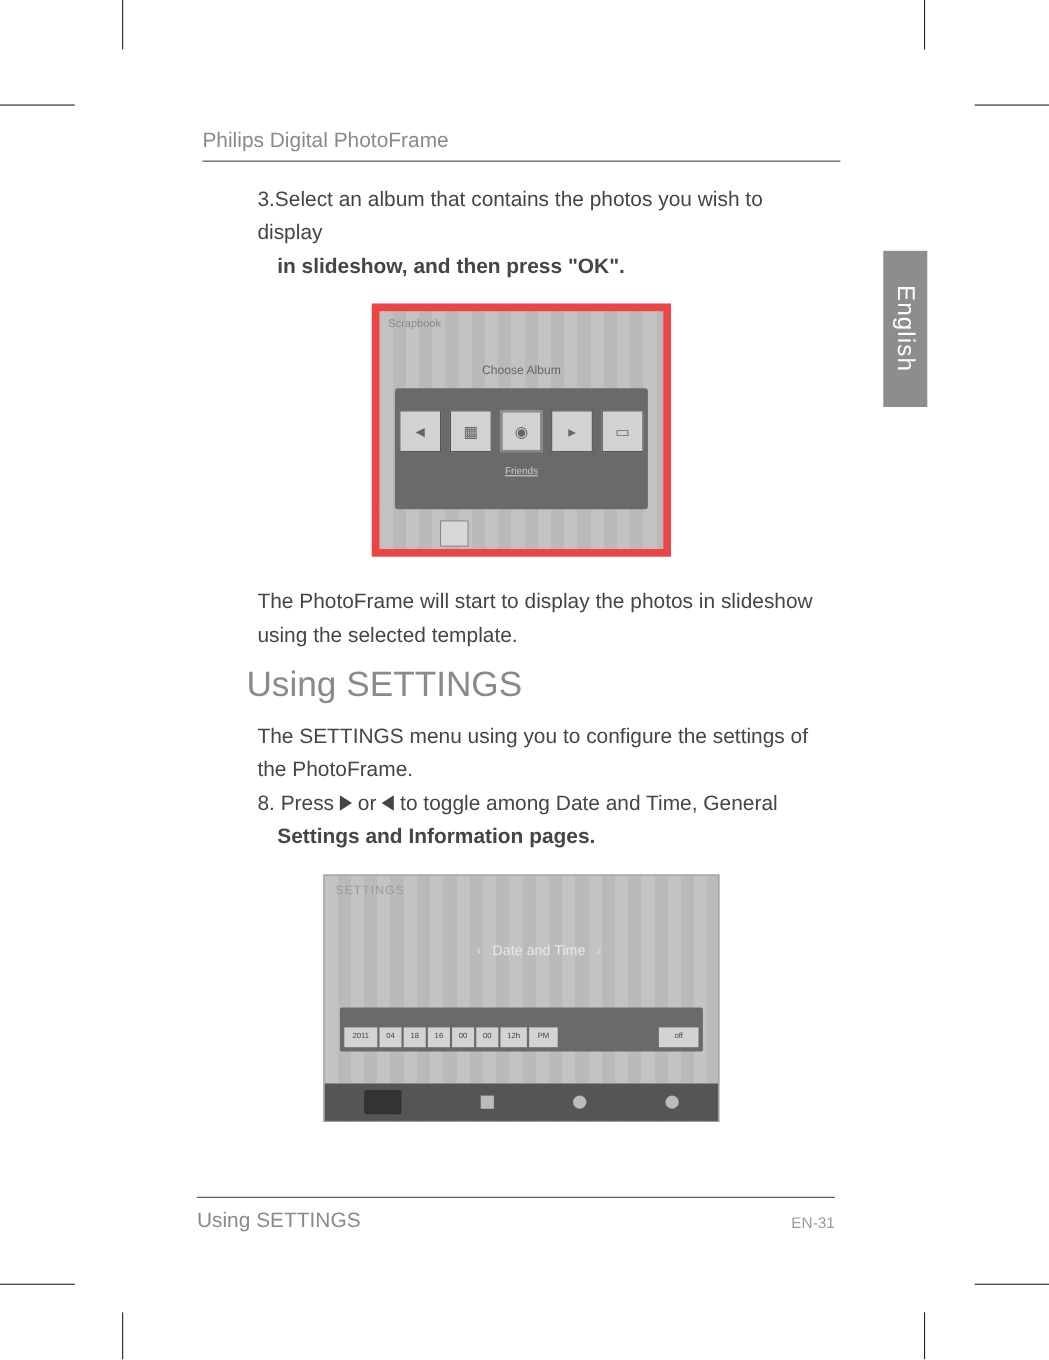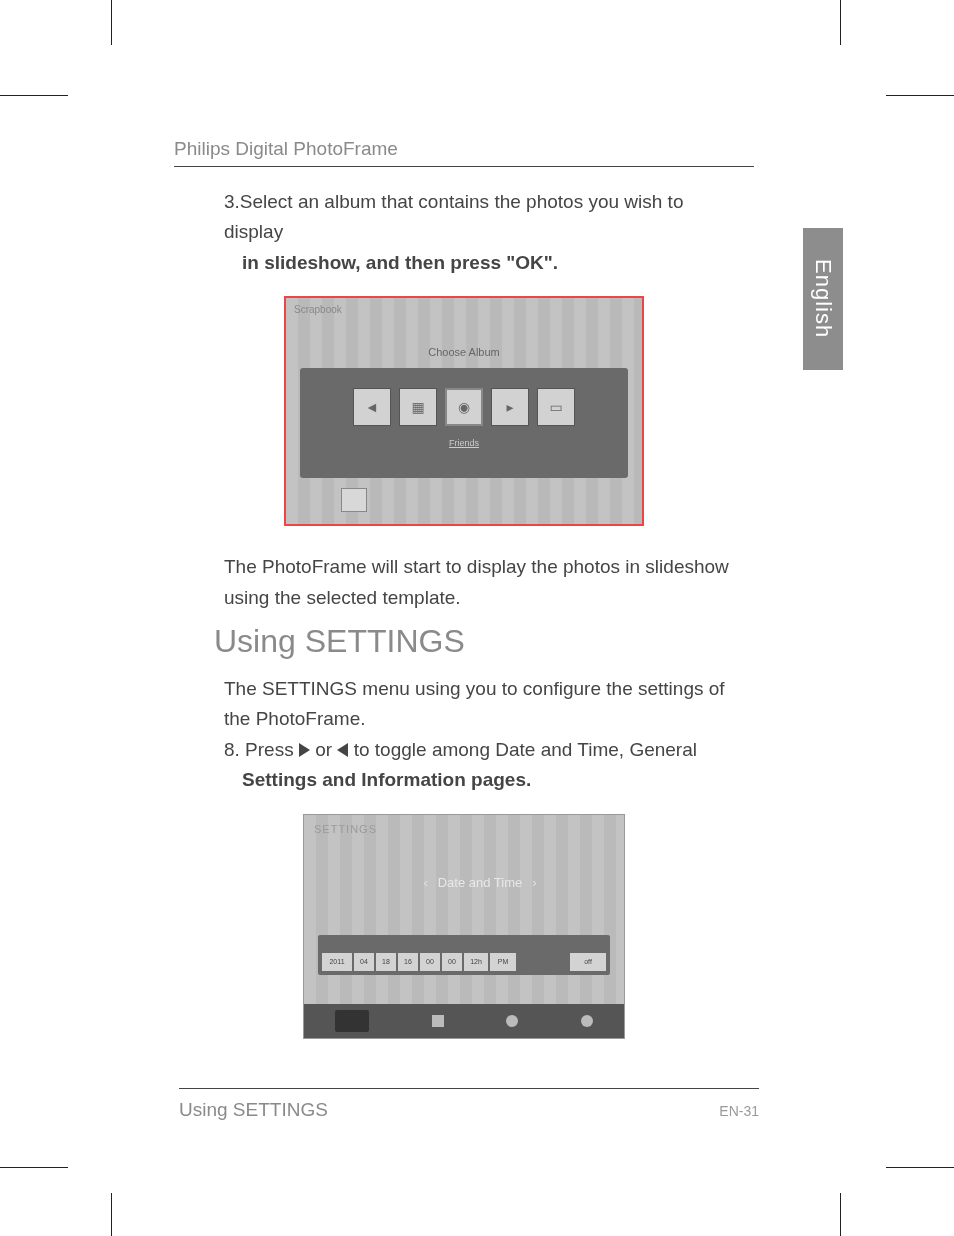--- a/index.html
+++ b/index.html
@@ -16,46 +16,45 @@
   .crop-left-h { position: absolute; top: 95px; left: 0; width: 68px; height: 1px; background: #222; }
   .crop-right-h { position: absolute; top: 95px; left: 886px; width: 68px; height: 1px; background: #222; }
   .crop-bot-left-h { position: absolute; top: 1167px; left: 0; width: 68px; height: 1px; background: #222; }
   .crop-bot-right-h { position: absolute; top: 1167px; left: 886px; width: 68px; height: 1px; background: #222; }
   .crop-bot-v-l { position: absolute; top: 1193px; left: 111px; width: 1px; height: 43px; background: #222; }
   .crop-bot-v-r { position: absolute; top: 1193px; left: 840px; width: 1px; height: 43px; background: #222; }
 
   .content {
     position: absolute;
     top: 118px;
-    left: 174px;
+    left: 184px;
     width: 580px;
-    margin-top: 20px;
   }
   .doc-header {
     color: #8a8a8a;
     font-size: 19px;
     padding-bottom: 6px;
     border-bottom: 1px solid #444;
     margin-bottom: 20px;
   }
   .body-text {
     font-size: 19px;
     line-height: 1.6;
     color: #454545;
     margin-left: 50px;
     margin-right: 10px;
   }
   .body-text .indent { padding-left: 18px; display: block; font-weight: bold; }
   .figure-wrap { text-align: center; margin: 18px 0 22px 0; }
   .figure1 {
     display: inline-block;
-    width: 360px; height: 230px;
+    width: 272px; height: 230px;
     background: #bababa;
     position: relative;
-    border: 2px solid #ef4444;
+    border: 7px solid #ef4444;
     overflow: hidden;
   }
   .fig1-stripes {
     position: absolute; inset: 0;
     background: repeating-linear-gradient(90deg, #c6c6c6 0 12px, #b9b9b9 12px 24px);
     opacity: 0.7;
   }
   .fig1-tab {
     position: absolute; top: 6px; left: 8px;
     font-size: 10px; color: #888;
@@ -99,21 +98,21 @@
     width: 0; height: 0;
     border-top: 7px solid transparent;
     border-bottom: 7px solid transparent;
     vertical-align: -1px;
   }
   .tri-right { border-left: 11px solid #454545; }
   .tri-left  { border-right: 11px solid #454545; }
 
   .figure2 {
     display: inline-block;
-    width: 322px; height: 225px;
+    width: 360px; height: 225px;
     background: #bcbcbc;
     position: relative;
     border: 1px solid #999;
     overflow: hidden;
   }
   .fig2-stripes {
     position: absolute; inset: 0;
     background: repeating-linear-gradient(90deg, #c6c6c6 0 12px, #b9b9b9 12px 24px);
     opacity: 0.7;
   }

